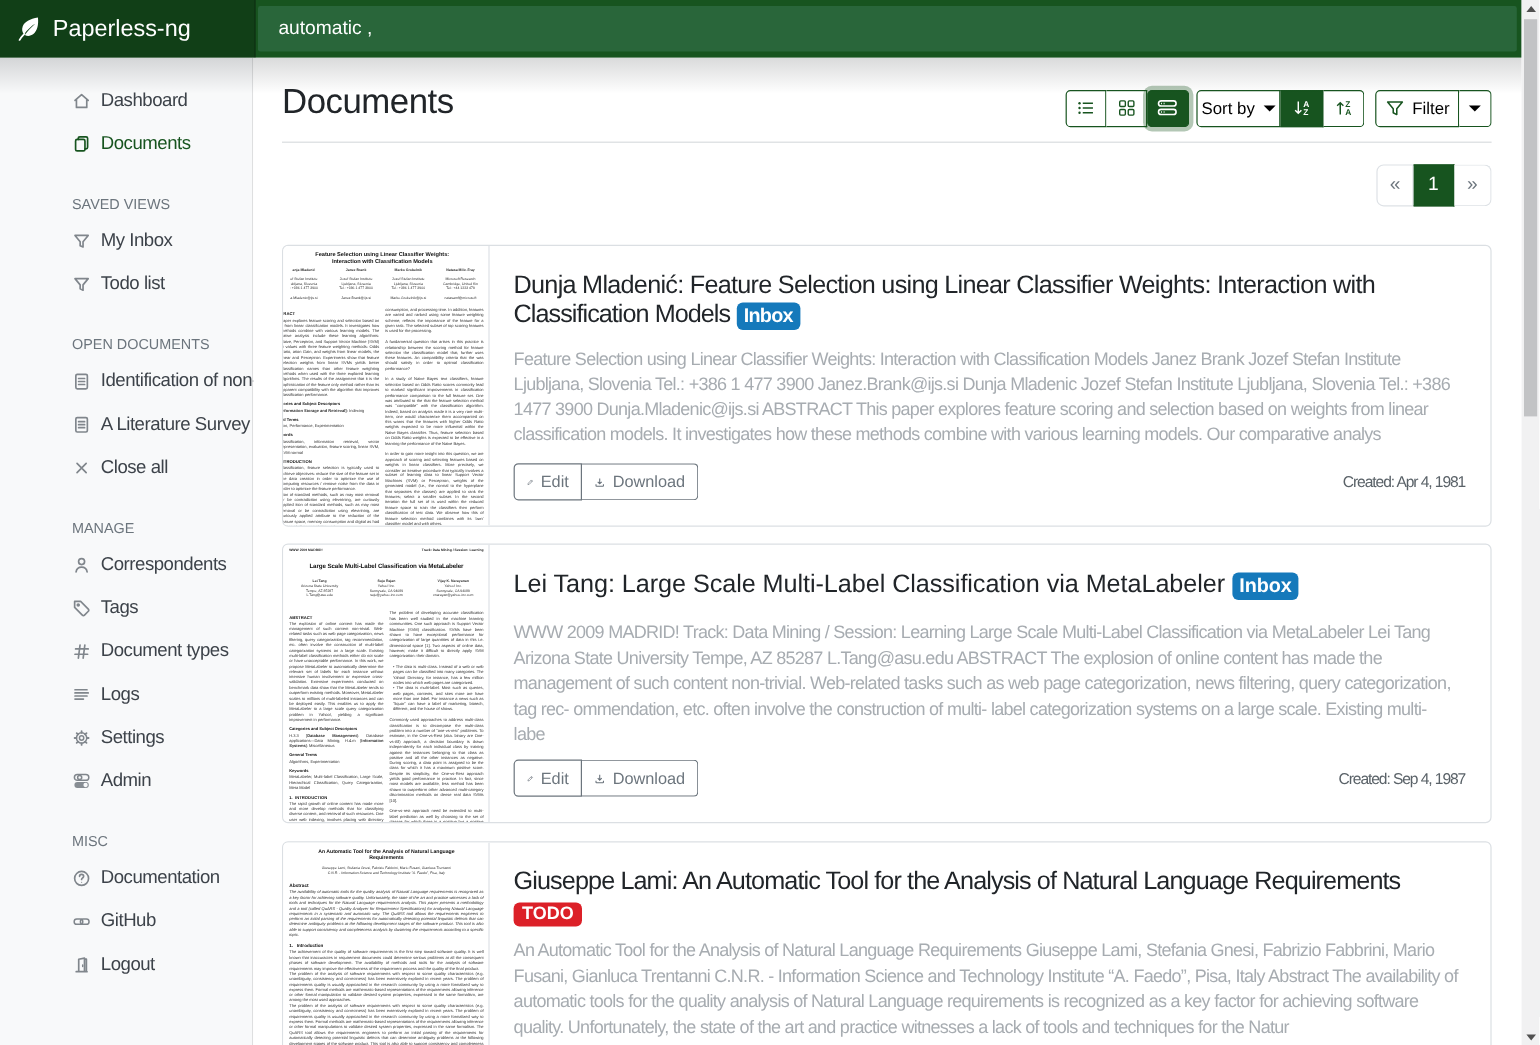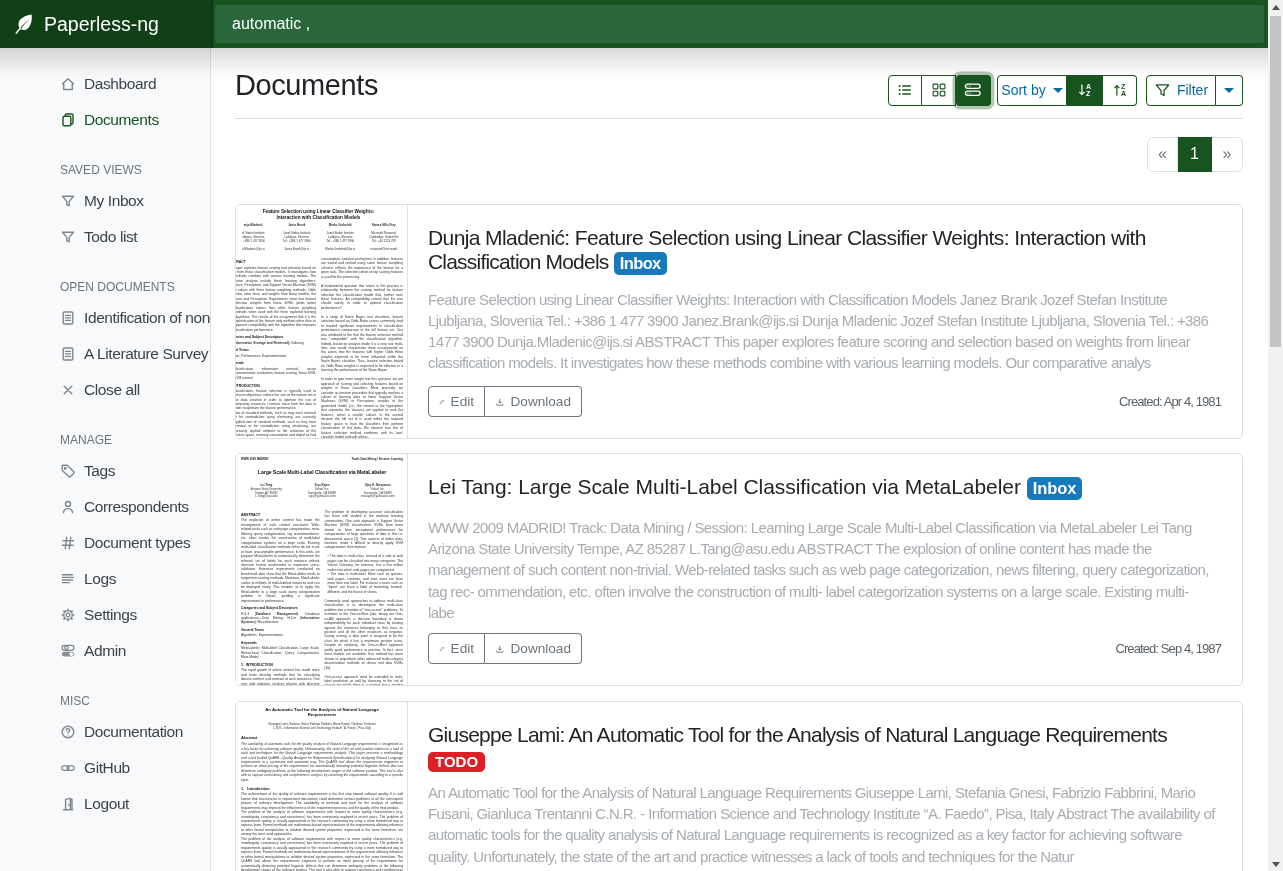--- a/index.html
+++ b/index.html
@@ -28,21 +28,21 @@
 .nav-head { margin:24px 16px 5px 16px; font-size:12px; line-height:16px; color:#6c757d; }
 .icn { stroke:#80868c; fill:none; stroke-width:1.4; stroke-linecap:round; stroke-linejoin:round; }
 .active .icn { stroke:#17541f; }
 
 
 #main { position:absolute; left:211px; top:48px; width:1057px; height:823px; padding:0 25px 0 24px; }
 #pagehead { display:flex; align-items:flex-start; justify-content:space-between; margin-top:15px; height:42px; }
 #pagehead h1 { font-size:29px; font-weight:400; color:#212529; letter-spacing:-0.4px; margin-top:6px; }
 #toolbar { display:flex; align-items:center; margin-top:11.5px; }
 .btn-group { display:flex; }
-.btn { height:31px; border:1px solid #17541f; background:#fff; color:#0369a1;
+.btn { height:31px; border:1px solid #17541f; background:#fff; color:#000000;
   display:flex; align-items:center; justify-content:center; font-size:14px; }
 .btn.act { background:#17541f; color:#fff; }
 .btn-group .btn + .btn { border-left-width:0; }
 .btn-group .btn:first-child { border-radius:4px 0 0 4px; }
 .btn-group .btn:last-child { border-radius:0 4px 4px 0; }
 #vgrp .btn { width:34.3px; }
 #vgrp .btn.act { border-color:#17541f; box-shadow:0 0 0 3.5px rgba(23,84,31,.33); border-radius:4px; position:relative; z-index:2; }
 #sortbtn { width:70px; }
 #azbtn { width:36px; }
 #zabtn { width:34px; }
@@ -139,27 +139,27 @@
       </svg>Identification of non-fu...</div>
   <div class="nav-item"><svg class="icn" width="16" height="16" viewBox="0 0 16 16">
         <rect x="3.2" y="2" width="9.6" height="12" rx="1.2"></rect>
         <path d="M5.5 5.4h5M5.5 7.9h5M5.5 10.4h5"></path>
       </svg>A Literature Survey on ...</div>
   <div class="nav-item"><svg class="icn" width="16" height="16" viewBox="0 0 16 16">
         <path d="M4.2 4.2l7.6 7.6M11.8 4.2l-7.6 7.6"></path>
       </svg>Close all</div>
   <div class="nav-head">MANAGE</div>
   <div class="nav-item"><svg class="icn" width="16" height="16" viewBox="0 0 16 16">
+        <circle cx="8" cy="5" r="2.5"></circle>
+        <path d="M3.4 13.6c.4-2.6 2.2-4 4.6-4s4.2 1.4 4.6 4"></path>
+      </svg>Correspondents</div>
+  <div class="nav-item"><svg class="icn" width="16" height="16" viewBox="0 0 16 16">
         <path d="M2.2 2.2h5l6.4 6.4c.5.5.5 1.3 0 1.8l-3.2 3.2c-.5.5-1.3.5-1.8 0L2.2 7.2z"></path>
         <circle cx="5.2" cy="5.2" r=".8"></circle>
       </svg>Tags</div>
-  <div class="nav-item"><svg class="icn" width="16" height="16" viewBox="0 0 16 16">
-        <circle cx="8" cy="5" r="2.5"></circle>
-        <path d="M3.4 13.6c.4-2.6 2.2-4 4.6-4s4.2 1.4 4.6 4"></path>
-      </svg>Correspondents</div>
   <div class="nav-item"><svg class="icn" width="16" height="16" viewBox="0 0 16 16">
         <path d="M6.7 2.5 5.3 13.5M10.7 2.5 9.3 13.5M3 5.8h10.5M2.5 10.2H13"></path>
       </svg>Document types</div>
   <div class="nav-item"><svg class="icn" width="16" height="16" viewBox="0 0 16 16">
         <path d="M2.5 3.8h10M2.5 6.4h11M2.5 9h10M2.5 11.6h7"></path>
       </svg>Logs</div>
   <div class="nav-item"><svg class="icn" width="16" height="16" viewBox="0 0 16 16">
         <circle cx="8" cy="8" r="1.8" stroke-width="1.25"></circle>
         <circle cx="8" cy="8" r="4.3" stroke-width="1.25"></circle>
         <path stroke-width="1.5" d="M8 3.7V2.2M8 13.8v-1.5M3.7 8H2.2M13.8 8h-1.5M5 5 3.9 3.9M11 11l1.1 1.1M11 5l1.1-1.1M5 11l-1.1 1.1"></path>

